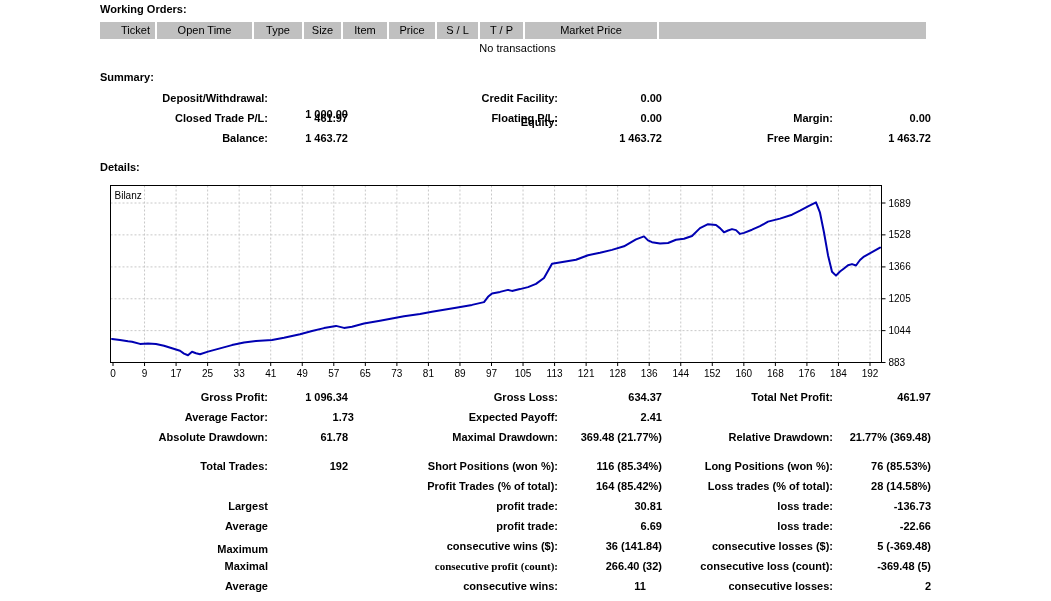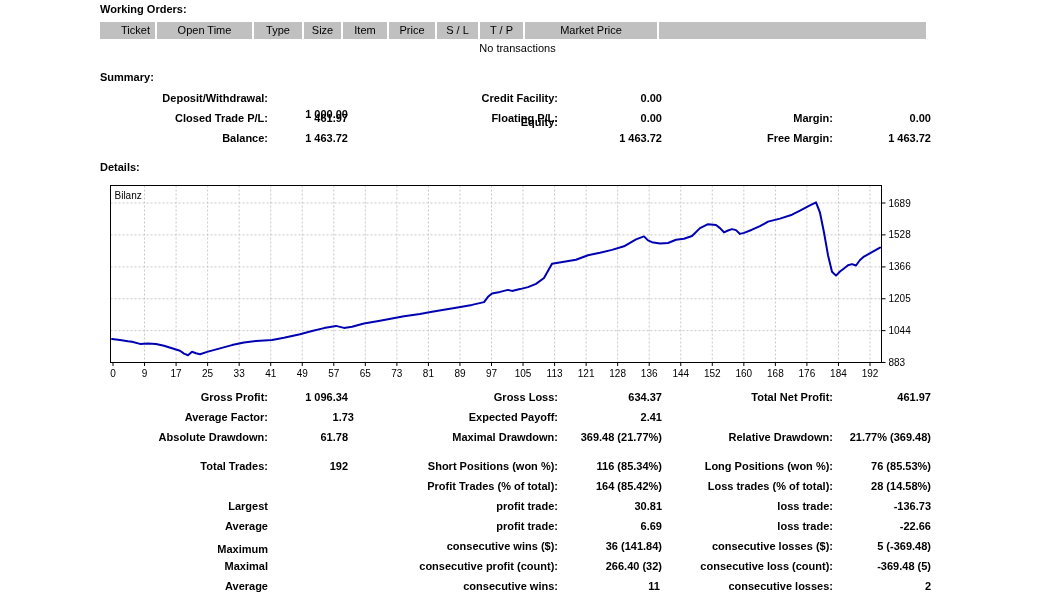--- a/index.html
+++ b/index.html
@@ -199,23 +199,23 @@
       <div class="cell" style="top: 516px; left: 338px; width: 220px;">profit trade:</div>
       <div class="cell" style="top: 516px; left: 542px; width: 120px;">6.69</div>
       <div class="cell" style="top: 516px; left: 613px; width: 220px;">loss trade:</div>
       <div class="cell" style="top: 516px; left: 809px; width: 122px;">-22.66</div>
       <div class="cell" style="top: 539px; left: 48px; width: 220px;">Maximum</div>
       <div class="cell" style="top: 536px; left: 338px; width: 220px;">consecutive wins ($):</div>
       <div class="cell" style="top: 536px; left: 542px; width: 120px;">36 (141.84)</div>
       <div class="cell" style="top: 536px; left: 613px; width: 220px;">consecutive losses ($):</div>
       <div class="cell" style="top: 536px; left: 809px; width: 122px;">5 (-369.48)</div>
       <div class="cell" style="top: 556px; left: 48px; width: 220px;">Maximal</div>
-      <div class="cell" style="top: 556px; left: 338px; width: 220px;">consecutive profit (count):</div>
+      <div class="cell" style="top: 556px; left: 338px; width: 220px; font-family: Liberation Serif, serif;">consecutive profit (count):</div>
       <div class="cell" style="top: 556px; left: 542px; width: 120px;">266.40 (32)</div>
       <div class="cell" style="top: 556px; left: 613px; width: 220px;">consecutive loss (count):</div>
       <div class="cell" style="top: 556px; left: 809px; width: 122px;">-369.48 (5)</div>
       <div class="cell" style="top: 576px; left: 48px; width: 220px;">Average</div>
       <div class="cell" style="top: 576px; left: 338px; width: 220px;">consecutive wins:</div>
-      <div class="cell" style="top: 576px; left: 540px; width: 120px;">11</div>
+      <div class="cell" style="top: 576px; left: 526px; width: 120px;">11</div>
       <div class="cell" style="top: 576px; left: 613px; width: 220px;">consecutive losses:</div>
       <div class="cell" style="top: 576px; left: 809px; width: 122px;">2</div>
     </div>
 </div>
 
 </body></html>

